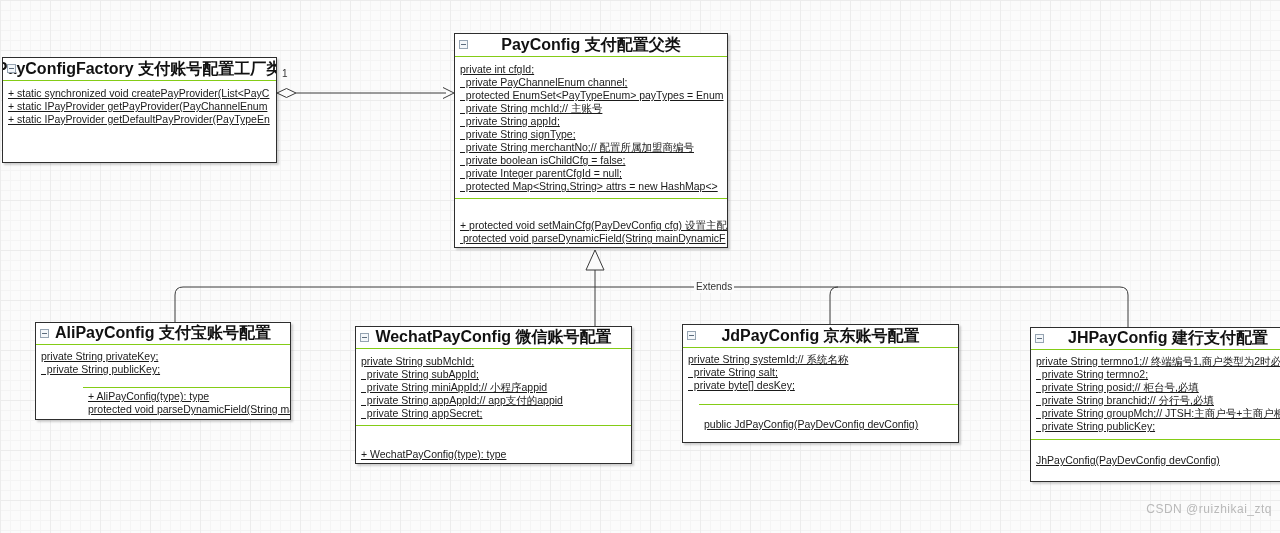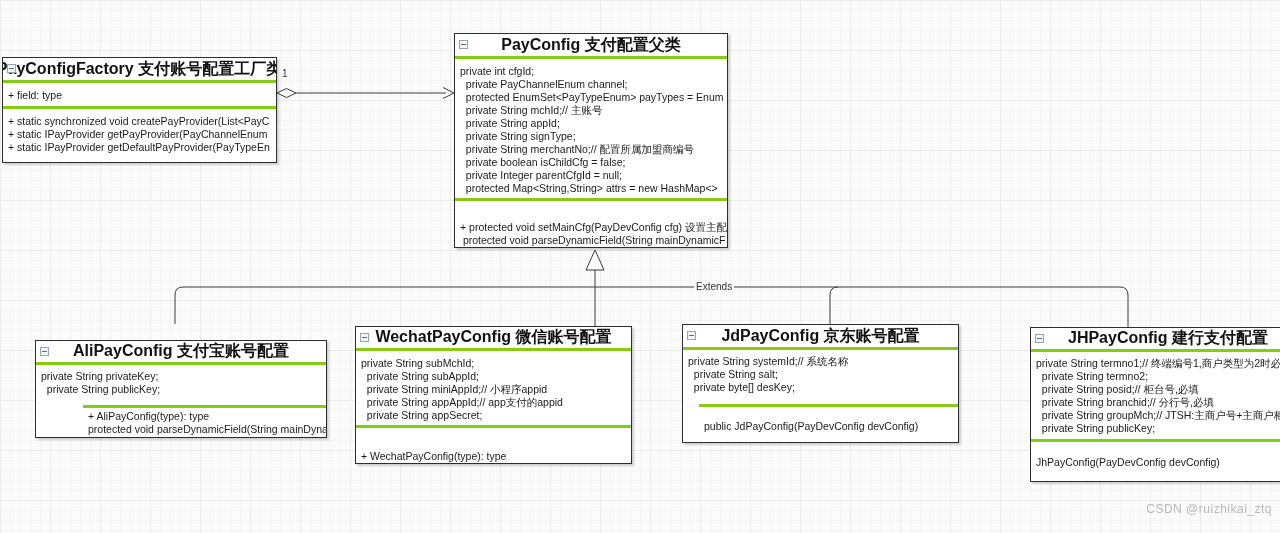--- a/index.html
+++ b/index.html
@@ -30,22 +30,22 @@
   .uml-title {
     position:relative; display:flex; align-items:center; justify-content:center;
     font-size:16px; font-weight:bold; color:#111; white-space:nowrap; overflow:hidden;
   }
   .collapse-icon {
     position:absolute; left:4px; top:50%; margin-top:-5px;
     width:9px; height:9px; border:1px solid #96a4b2; background:#f4f7fa;
   }
   .collapse-icon .minus { display:block; width:5px; height:1px; background:#5c6c7c; margin:3px auto 0; }
   .uml-section {
-    border-top:3px solid #84cc16; font-size:10.5px; line-height:13px; color:#1a1a1a;
-    white-space:pre; overflow:hidden; padding-left:5px;
+    border-top:1px solid #84cc16; font-size:10.5px; line-height:13px; color:#1a1a1a;
+    white-space:pre; overflow:hidden; padding-left:5px;text-decoration:underline;
   }
 
   .edge-label {
     position:absolute; font-size:10px; color:#333; background:#fbfbfb;
     padding:0 2px; line-height:12px;
   }
 
   .watermark {
     position:absolute; right:8px; top:502px; font-size:12px; color:#b9b9b9;
     letter-spacing:0.5px;
@@ -72,21 +72,20 @@
   <div class="edge-label" style="left:280px; top:68px; background:transparent;">1</div>
   <div class="edge-label" style="left:694px; top:281px;">Extends</div>
 
   <div class="uml-class" style="left:2px; top:57px; width:275px; height:106px;">
     <div class="uml-title" style="height:22px; border-top:none;">
       <span class="collapse-icon">
           <span class="minus"></span>
         </span>
       <span>PayConfigFactory 支付账号配置工厂类</span>
     </div>
-    <div class="uml-section" style="height:26px; padding-top:6px;">+ field: type</div>
     <div class="uml-section" style="height:57px; padding-top:6px;">+ static synchronized void createPayProvider(List&lt;PayC
 + static IPayProvider getPayProvider(PayChannelEnum
 + static IPayProvider getDefaultPayProvider(PayTypeEn</div>
   </div>
 
   <div class="uml-class" style="left:454px; top:33px; width:274px; height:215px;">
     <div class="uml-title" style="height:22px;">
       <span class="collapse-icon">
           <span class="minus"></span>
         </span>
@@ -99,21 +98,21 @@
   private String appId;
   private String signType;
   private String merchantNo;// 配置所属加盟商编号
   private boolean isChildCfg = false;
   private Integer parentCfgId = null;
   protected Map&lt;String,String&gt; attrs = new HashMap&lt;&gt;</div>
     <div class="uml-section" style="height:50px; padding-top:20px;">+ protected void setMainCfg(PayDevConfig cfg) 设置主配
  protected void parseDynamicField(String mainDynamicF</div>
   </div>
 
-  <div class="uml-class" style="left:35px; top:340px; width:292px; height:98px;">
+  <div class="uml-class" style="left:35px; top:322px; width:256px; height:98px;">
     <div class="uml-title" style="height:21px;">
       <span class="collapse-icon">
           <span class="minus"></span>
         </span>
       <span>AliPayConfig 支付宝账号配置</span>
     </div>
     <div class="uml-section" style="height:43px; padding-top:5px;">private String privateKey;
   private String publicKey;</div>
     <div class="uml-section" style="height:33px; padding-top:2px;margin-left:47px;">+ AliPayConfig(type): type
 protected void parseDynamicField(String mainDynamicF</div>

